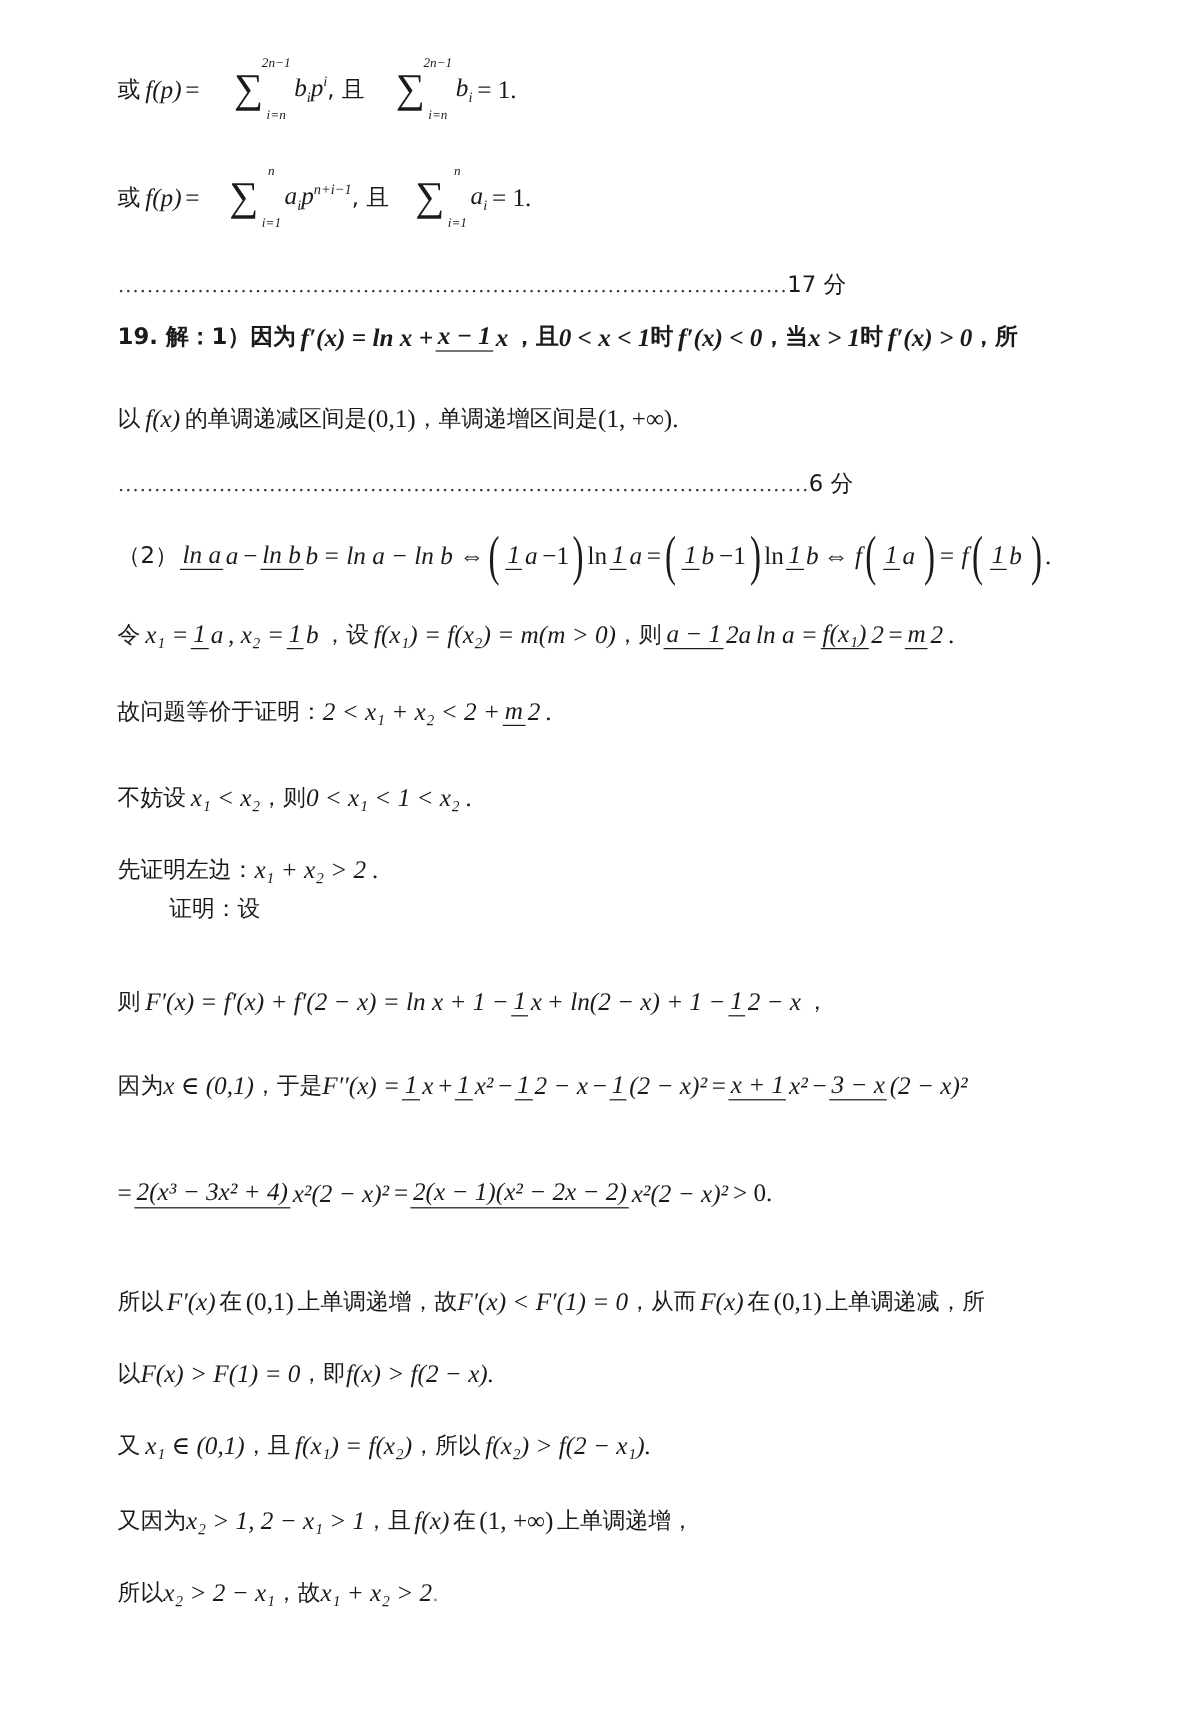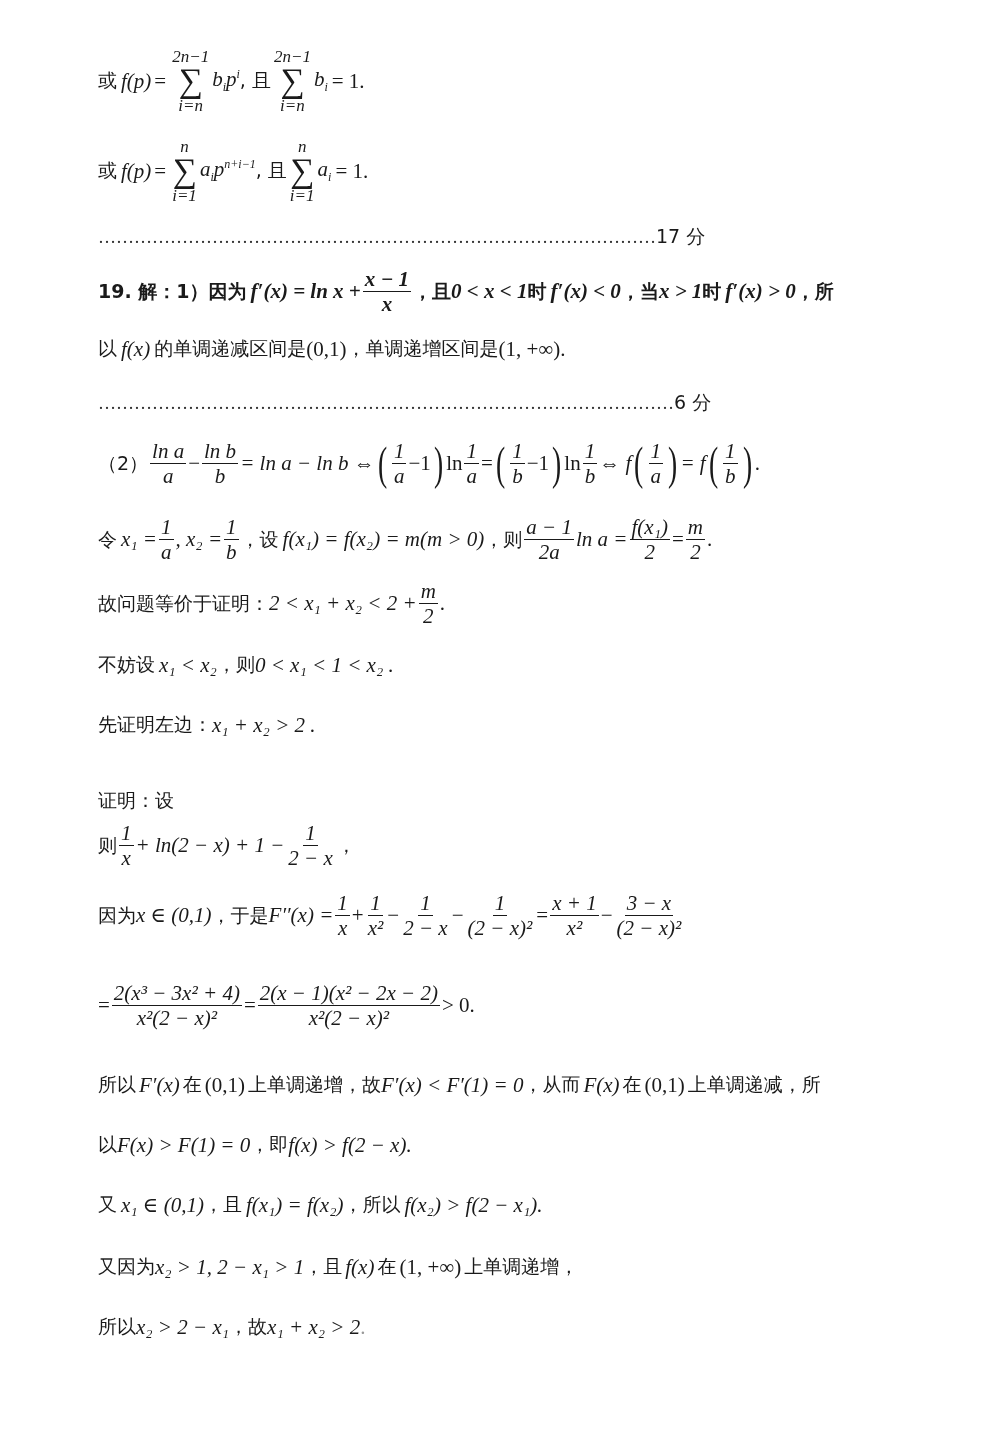--- a/index.html
+++ b/index.html
@@ -2,25 +2,25 @@
 <html><head>
 <meta charset="utf-8">
 <style>
   html, body { margin:0; padding:0; background:#ffffff; }
   body { width:1002px; height:1440px; position:relative; overflow:hidden;
          font-family:"Liberation Serif","DejaVu Serif",serif; color:#1a1a1a; font-size:21px; }
   .line { position:absolute; left:98px; white-space:nowrap; display:flex; align-items:center; }
   .cn { font-family:"DejaVu Sans","Liberation Sans",sans-serif; font-size:19px; }
   .m { font-style:normal; }
   .i { font-style:italic; }
-  .frac { display:inline-flex; flex-direction:column; align-items:center; vertical-align:middle; margin:0 2px; line-height:1.05; }
+  .frac { display:inline-flex; flex-direction:row; align-items:center; vertical-align:middle; margin:0 2px; line-height:1.05; }
   .frac .num { padding:0 2px 1px; border-bottom:1.3px solid #1a1a1a; }
   .frac .den { padding:1px 2px 0; }
   .sum { display:inline-flex; flex-direction:column; align-items:center; vertical-align:middle; margin:0 3px; line-height:1; }
-  .sum .lim { font-size:17px; font-style:italic; }
+  .sum .lim { font-size:11px; font-style:italic;margin-left:46px; }
   .sum .sig { font-size:34px; line-height:0.95; }
   sub, sup { font-size:12px; }
   .paren { font-size:46px; font-weight:200; line-height:1; transform:scaleX(0.6); display:inline-block; }
   .dots { letter-spacing:0; color:#333; font-size:18px; }
 </style>
 </head>
 <body>
 
 <div class="line" style="top:48px;">
   <span class="cn">或</span>
@@ -201,26 +201,27 @@
   <span class="i" style="margin-left:4px;">x₁ &lt; x₂</span>
   <span class="cn">，则</span>
   <span class="i">0 &lt; x₁ &lt; 1 &lt; x₂ .</span>
 </div>
 
 <div class="line" style="top:712px;">
   <span class="cn">先证明左边：</span>
   <span class="i">x₁ + x₂ &gt; 2 .</span>
 </div>
 
-<div class="line" style="top:788px;">
+<div class="line" style="top:744px;margin-left:43px;">
   <span class="cn">证明：设</span>
 </div>
 
 <div class="line" style="top:822px;">
   <span class="cn">则</span>
+  <span class="i" style="margin-left:4px;">F′(x) = f′(x) + f′(2 − x) = ln x + 1 −</span>
   <span class="frac i">
       <span class="num">1</span>
       <span class="den">x</span>
     </span>
   <span class="i">+ ln(2 − x) + 1 −</span>
   <span class="frac i">
       <span class="num">1</span>
       <span class="den">2 − x</span>
     </span>
   <span class="cn">，</span>

